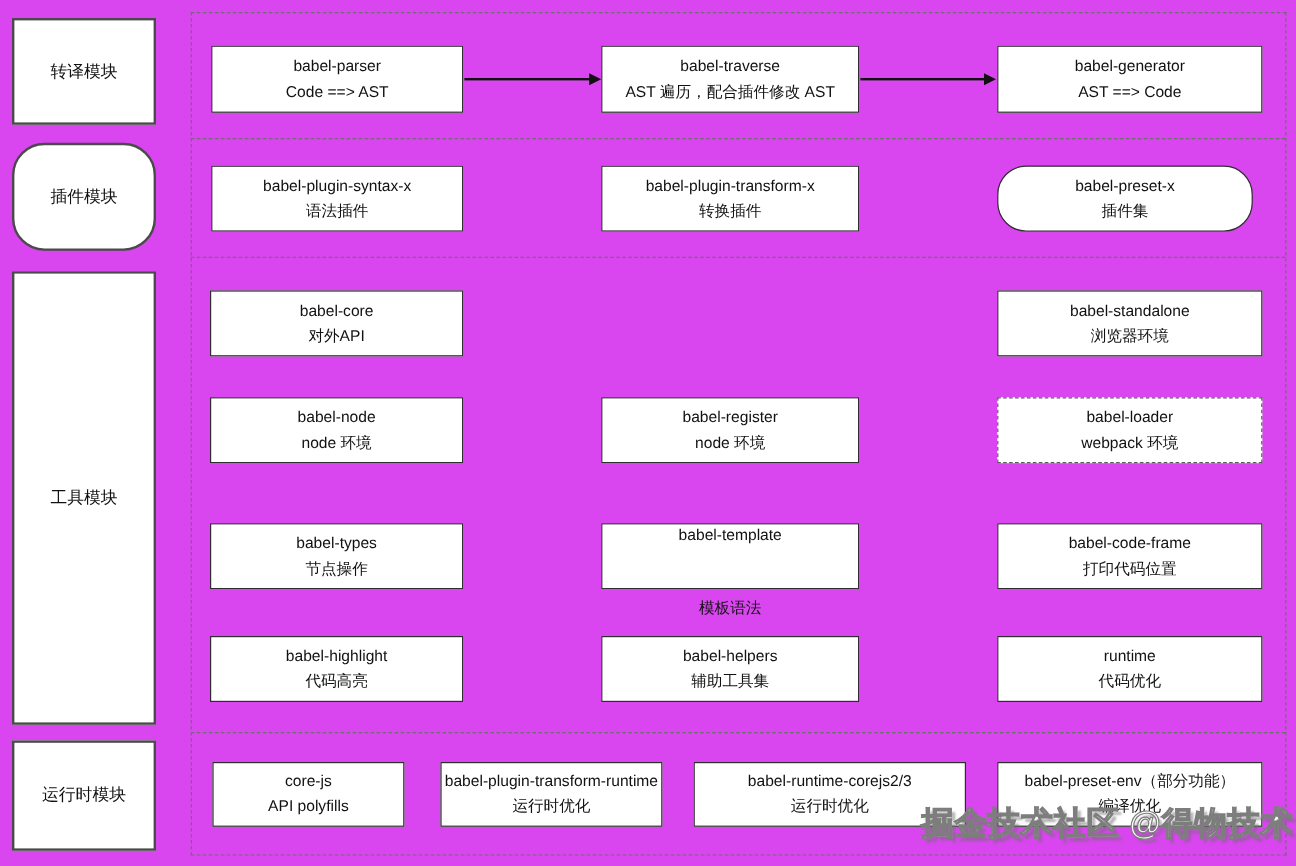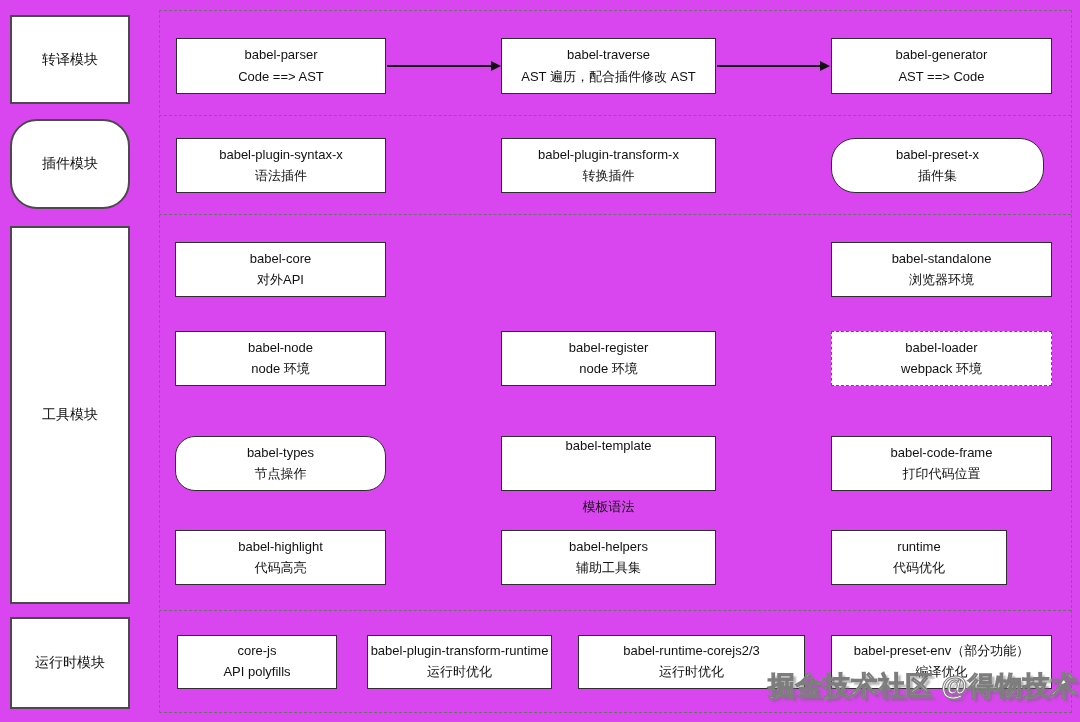--- a/index.html
+++ b/index.html
@@ -146,42 +146,42 @@
   </div>
   <div class="node" style="left:501px; top:331px; width:215px; height:55px;">
     <span class="t">babel-register</span>
     <span class="t">node 环境</span>
   </div>
   <div class="node dashed" style="left:831px; top:331px; width:221px; height:55px;">
     <span class="t">babel-loader</span>
     <span class="t">webpack 环境</span>
   </div>
 
-  <div class="node" style="left:175px; top:436px; width:211px; height:55px;border-radius:20px;">
+  <div class="node" style="left:175px; top:436px; width:211px; height:55px;">
     <span class="t">babel-types</span>
     <span class="t">节点操作</span>
   </div>
   <div class="node" style="left:501px; top:436px; width:215px; height:55px;gap:47px;">
     <span class="t">babel-template</span>
     <span class="t">模板语法</span>
   </div>
   <div class="node" style="left:831px; top:436px; width:221px; height:55px;">
     <span class="t">babel-code-frame</span>
     <span class="t">打印代码位置</span>
   </div>
 
   <div class="node" style="left:175px; top:530px; width:211px; height:55px;">
     <span class="t">babel-highlight</span>
     <span class="t">代码高亮</span>
   </div>
   <div class="node" style="left:501px; top:530px; width:215px; height:55px;">
     <span class="t">babel-helpers</span>
     <span class="t">辅助工具集</span>
   </div>
-  <div class="node" style="left:831px; top:530px; width:176px; height:55px;">
+  <div class="node" style="left:831px; top:530px; width:221px; height:55px;">
     <span class="t">runtime</span>
     <span class="t">代码优化</span>
   </div>
 
   <div class="node" style="left:177px; top:635px; width:160px; height:54px;">
     <span class="t">core-js</span>
     <span class="t">API polyfills</span>
   </div>
   <div class="node" style="left:367px; top:635px; width:185px; height:54px;">
     <span class="t">babel-plugin-transform-runtime</span>

